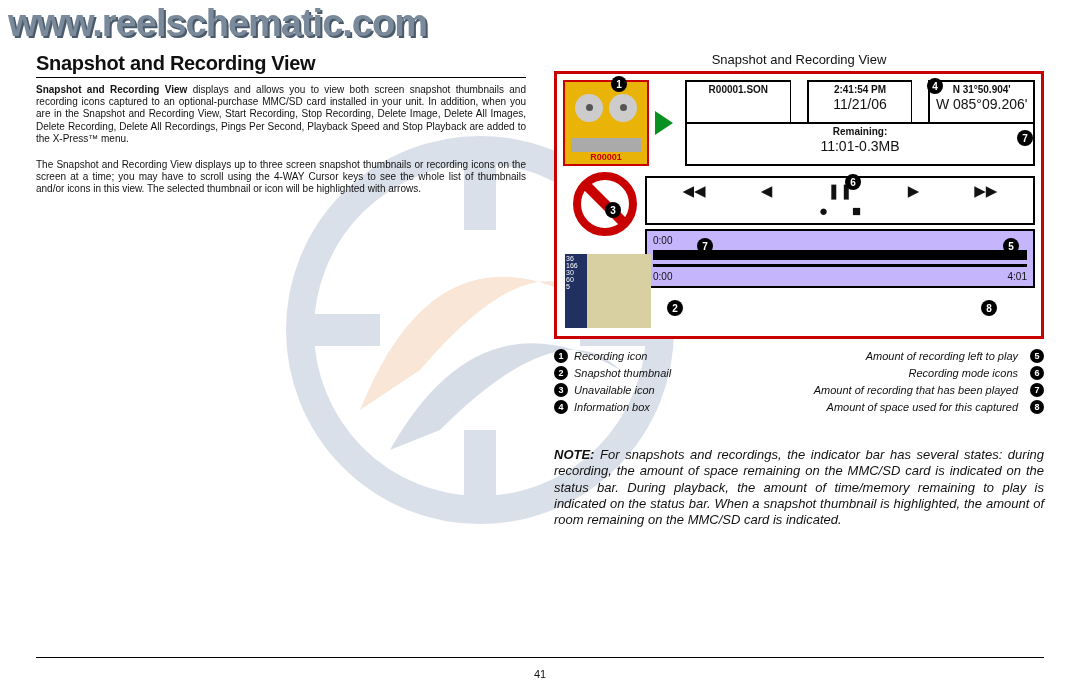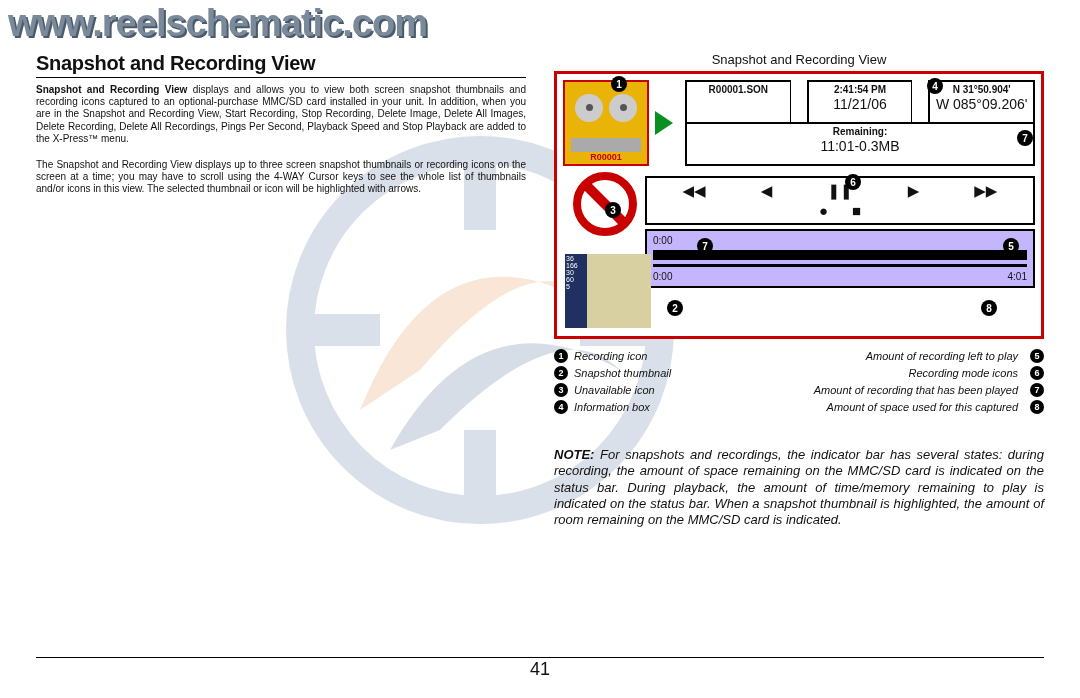--- a/index.html
+++ b/index.html
@@ -170,21 +170,21 @@
     font-size:9px; font-weight:700;
   }
   .legend .rcol li { flex-direction:row; }
   .legend .rcol .txt { text-align:right; flex:1; margin-right:6px;}
   .footer-line {
     position:absolute; bottom:40px; left:36px; right:36px;
     border-top:1px solid #000;
   }
   .page-num {
     position:absolute; bottom:18px; left:0; right:0;
-    text-align:center; font-size:18px;
+    text-align:center; font-size:11px;
   }
 </style>
 </head>
 <body>
 
 <div class="watermark-url">www.reelschematic.com</div>
 
 <svg class="watermark-logo" viewBox="0 0 200 200">
   <circle cx="100" cy="100" r="90" fill="none" stroke="#3a5a8a" stroke-width="14"></circle>
   <path d="M40 140 Q80 40 160 90 Q130 50 70 120 Z" fill="#e07a20"></path>

